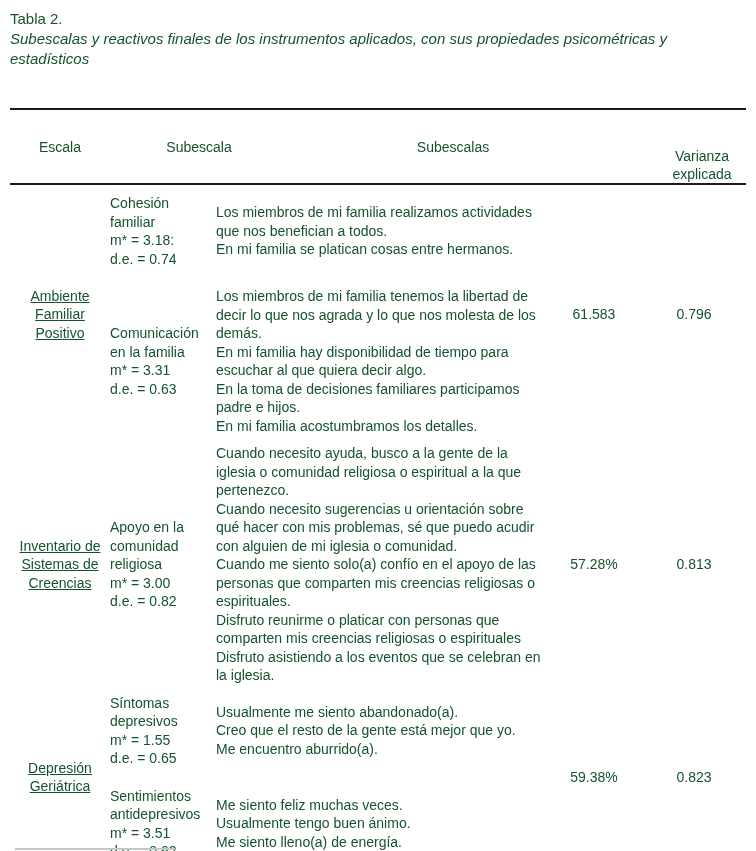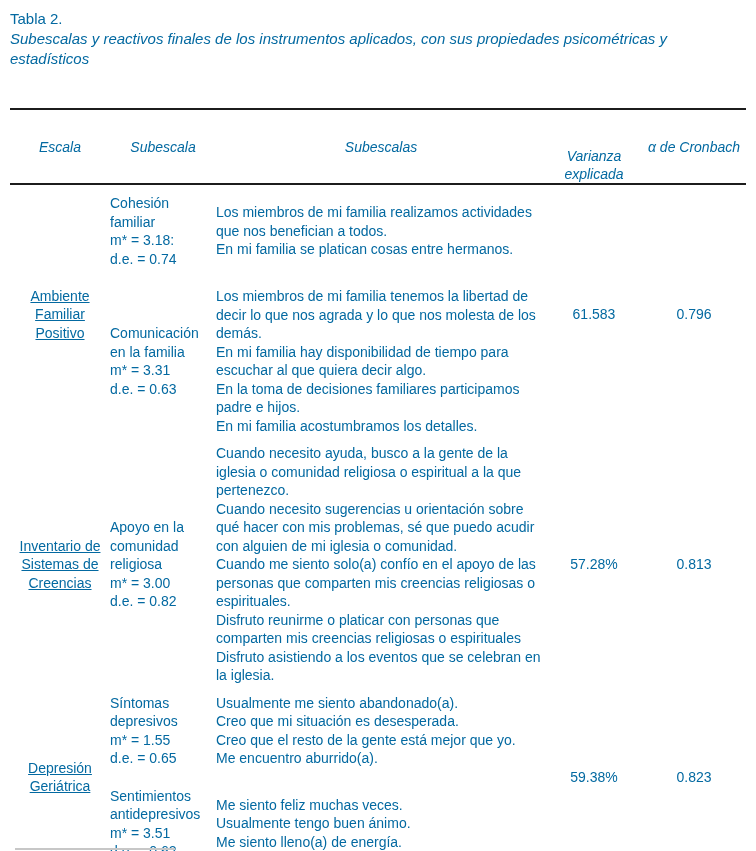--- a/index.html
+++ b/index.html
@@ -2,36 +2,36 @@
 <html><head>
 <meta charset="utf-8">
 <style>
   html,body { margin:0; padding:0; background:#ffffff; }
   .page {
     position:relative;
     width:756px; height:851px;
     box-sizing:border-box;
     padding:8px 10px 0 10px;
     font-family:"Liberation Sans", sans-serif;
-    color:#0369a1;
+    color:#14532d;
     font-size:14px;
     line-height:18.5px;
     overflow:hidden;
   }
   .title { font-size:15px; line-height:21px; }
   .subtitle { font-size:15px; line-height:19.5px; font-style:italic; width:700px; margin-bottom:40px; }
 
   .tbl { border-top:2px solid #1c1c1c; }
   .thead {
     display:grid;
     grid-template-columns:100px 106px 330px 96px 104px;
     align-items:center;
     min-height:38px;
     border-bottom:2px solid #1c1c1c;
-    font-style:italic;
+    gap:36px;
   }
   .thead > div { text-align:center; line-height:18px; }
   .th-varianza { padding:0 8px;margin-top:37px; }
 
   .tbody {
     padding:9px 0 10px 0;
     border-bottom:2px solid #1c1c1c;
   }
   .section {
     display:grid;
@@ -142,21 +142,20 @@
         <div class="escala-cell">Depresión Geriátrica</div>
         <div class="pairs">
           <div class="pair">
             <div class="sub">
               <div>Síntomas depresivos</div>
               <div>m* = 1.55</div>
               <div>d.e. = 0.65</div>
             </div>
             <div class="items">
               <div class="item">Usualmente me siento abandonado(a).</div>
-              <div class="item">Creo que mi situación es desesperada.</div>
               <div class="item">Creo que el resto de la gente está mejor que yo.</div>
               <div class="item">Me encuentro aburrido(a).</div>
             </div>
           </div>
           <div class="pair">
             <div class="sub">
               <div>Sentimientos antidepresivos</div>
               <div>m* = 3.51</div>
               <div>d.e. = 0.62</div>
             </div>

